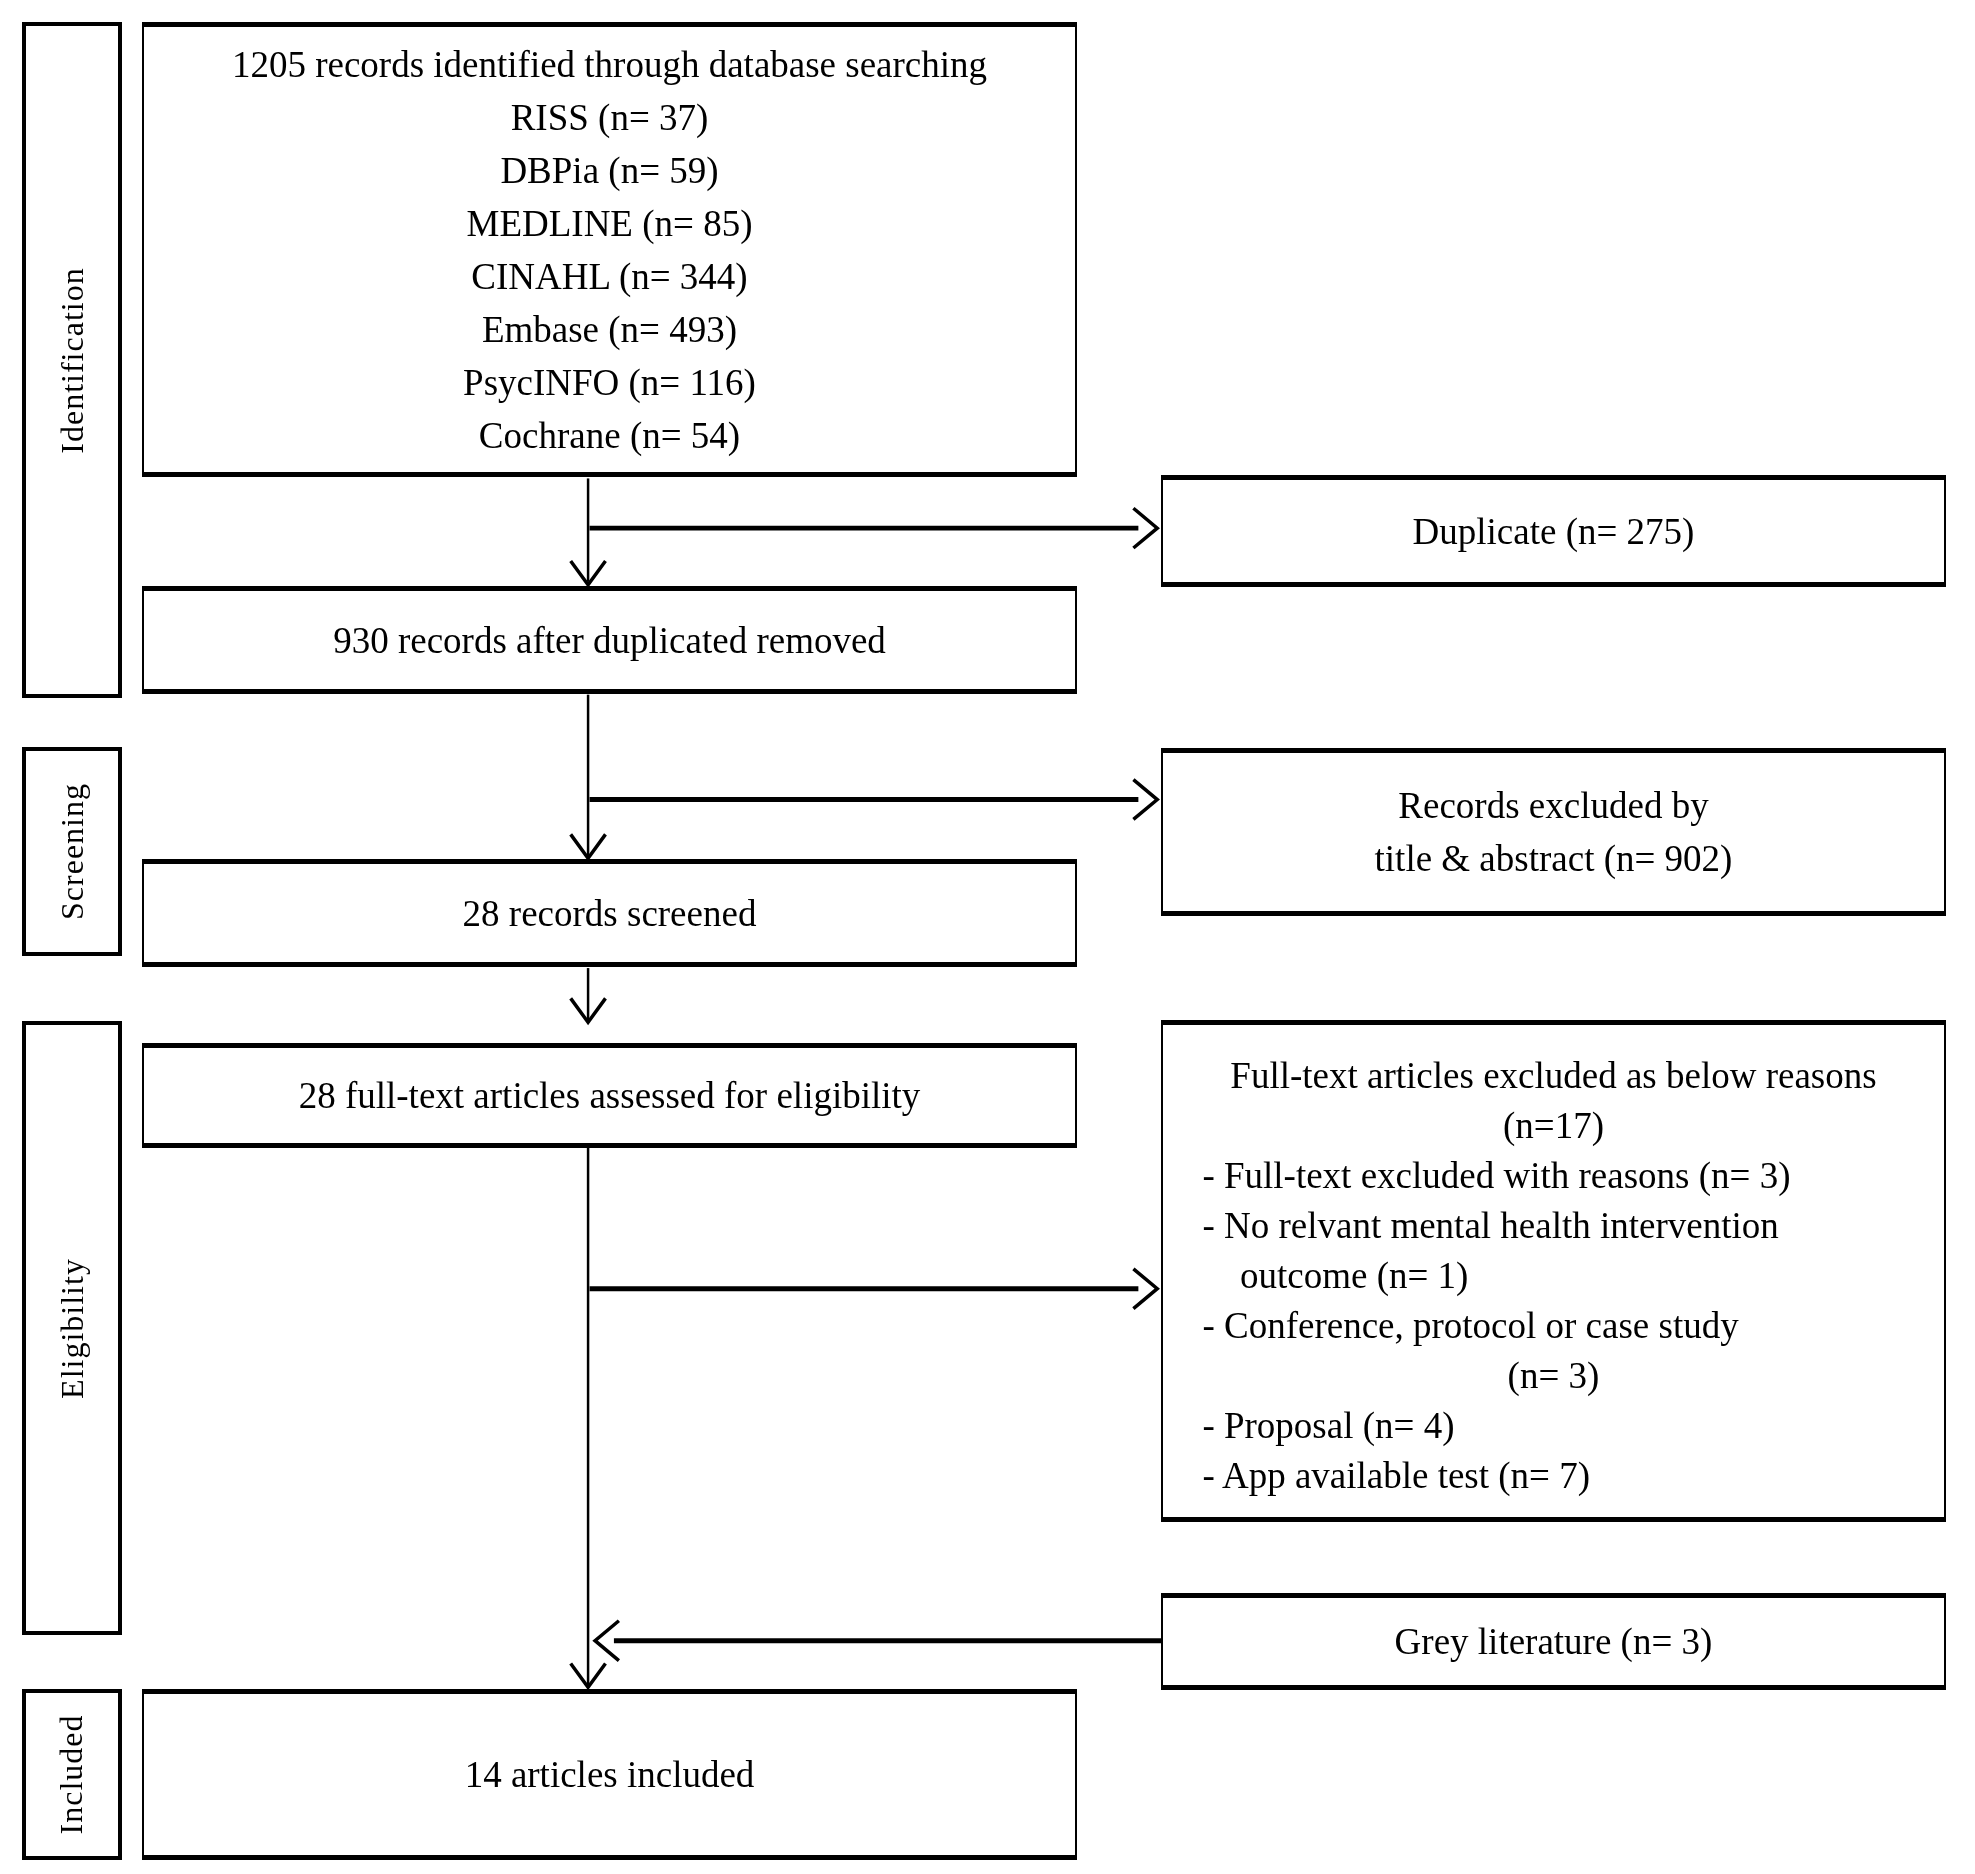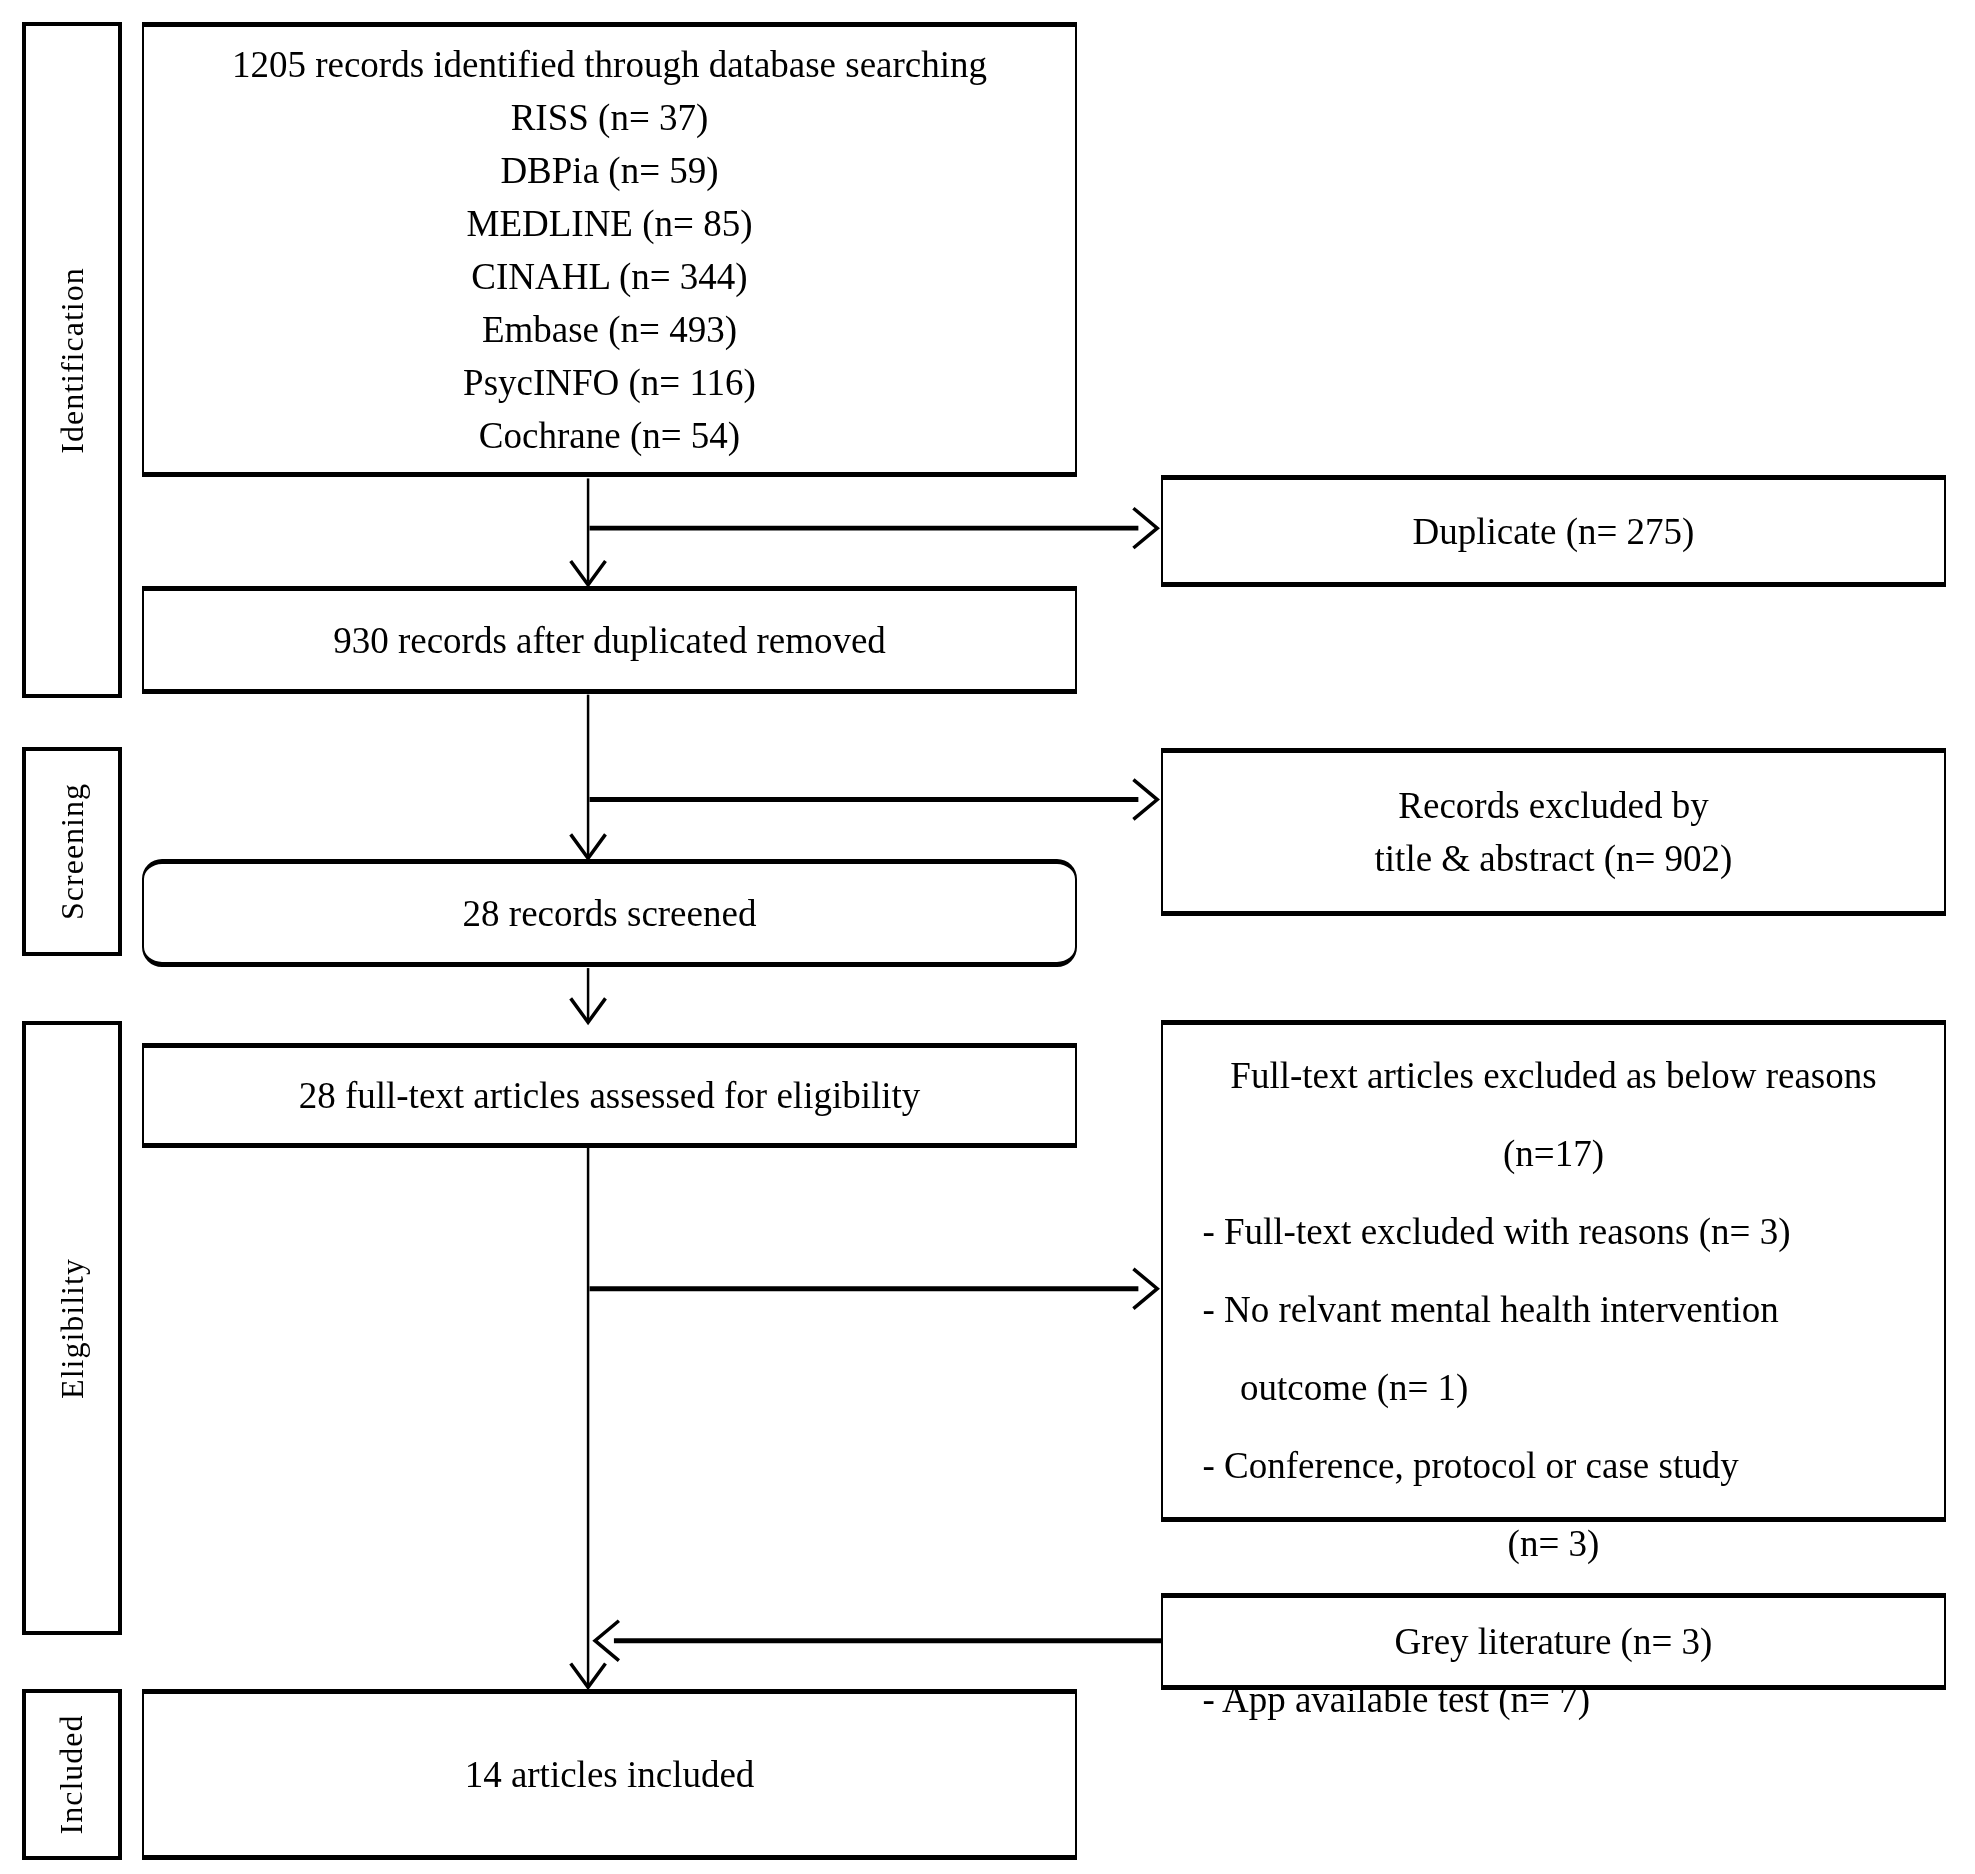--- a/index.html
+++ b/index.html
@@ -28,30 +28,30 @@
     white-space:nowrap;font-size:32px;letter-spacing:1px;
   }
   
   #stage-identification{left:22.4px;top:22.4px;width:100px;height:676px;}
   #stage-screening{left:22.4px;top:747px;width:100px;height:209px;}
   #stage-eligibility{left:22.4px;top:1021px;width:100px;height:614px;}
   #stage-included{left:22.4px;top:1689px;width:100px;height:171px;}
 
   #box-identified{left:142px;top:22.4px;width:935px;height:455px;}
   #box-after-duplicates{left:142px;top:586px;width:935px;height:108px;}
-  #box-screened{left:142px;top:859px;width:935px;height:108px;border-radius:20px;}
+  #box-screened{left:142px;top:859px;width:935px;height:108px;}
   #box-assessed{left:142px;top:1023px;width:935px;height:105px;margin-top:20px;}
   #box-included{left:142px;top:1689px;width:935px;height:171px;}
 
   #rbox-duplicate{left:1161px;top:475px;width:785px;height:112px;}
   #rbox-title-abstract{left:1161px;top:748px;width:785px;height:168px;}
   #rbox-fulltext-excluded{
     left:1161px;top:1020px;width:785px;height:502px;
     justify-content:flex-start;align-items:stretch;
-    padding:26px 27px 0 27px;line-height:50px;gap:28px;
+    padding:26px 27px 0 27px;line-height:50px;
   }
   #rbox-grey-literature{left:1161px;top:1593px;width:785px;height:97px;}
 
   #rbox-fulltext-excluded .l{text-align:left;padding-left:12.4px;white-space:nowrap;}
   #rbox-fulltext-excluded .indent{padding-left:50px;}
   #rbox-fulltext-excluded .c{text-align:center;white-space:nowrap;}
 </style>
 </head>
 <body>
 

